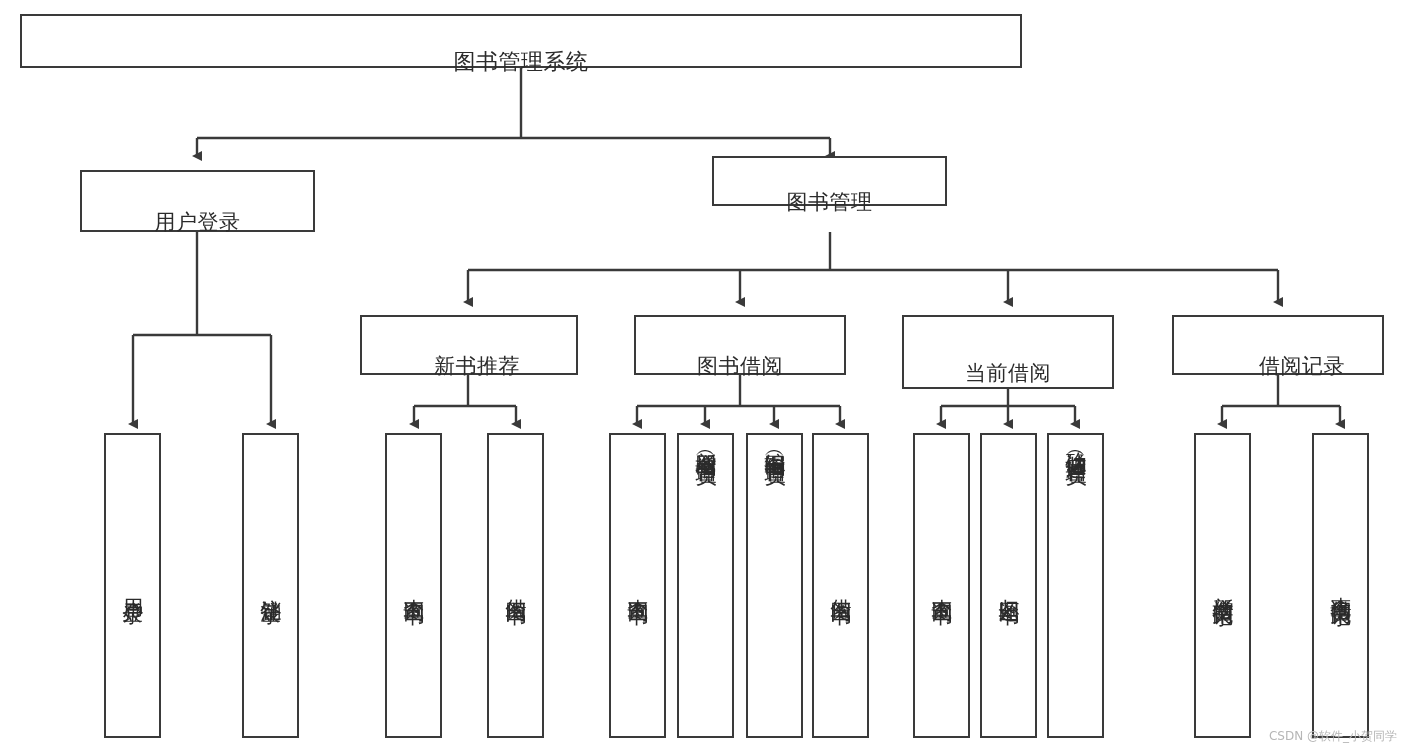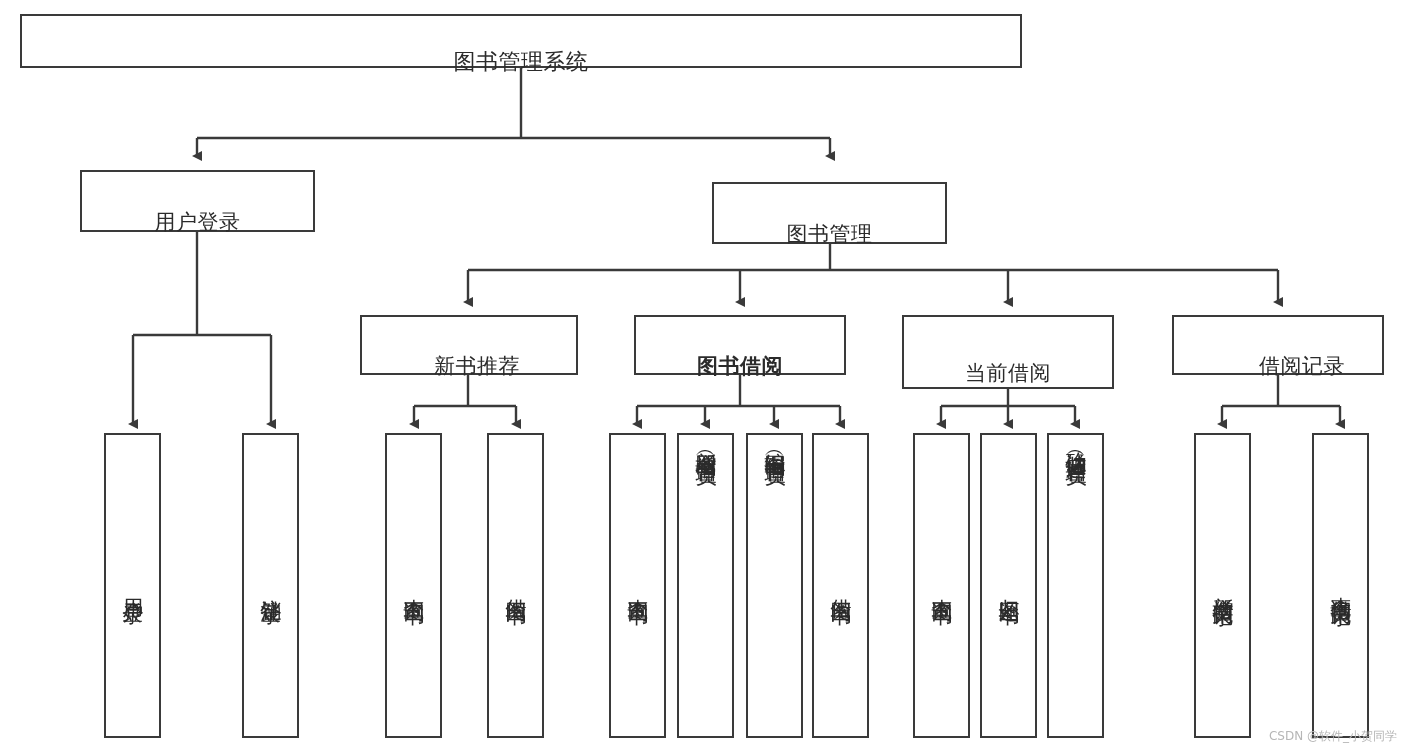--- a/index.html
+++ b/index.html
@@ -135,29 +135,29 @@
   </svg>
 
   <div class="node horiz title" style="left:20px; top:14px; width:1002px; height:54px;">
     <span class="lbl">图书管理系统</span>
   </div>
 
   <div class="node horiz" style="left:80px; top:170px; width:235px; height:62px;">
     <span class="lbl">用户登录</span>
   </div>
 
-  <div class="node horiz" style="left:712px; top:182px; width:235px; height:62px;">
+  <div class="node horiz" style="left:712px; top:156px; width:235px; height:50px;">
     <span class="lbl">图书管理</span>
   </div>
 
   <div class="node horiz" style="left:360px; top:315px; width:218px; height:60px;padding-left:16px;">
     <span class="lbl">新书推荐</span>
   </div>
 
-  <div class="node horiz" style="left:634px; top:315px; width:212px; height:60px;font-weight:bold;">
+  <div class="node horiz" style="left:634px; top:315px; width:212px; height:60px;">
     <span class="lbl">图书借阅</span>
   </div>
 
   <div class="node horiz" style="left:902px; top:315px; width:212px; height:74px;">
     <span class="lbl">当前借阅</span>
   </div>
 
   <div class="node horiz" style="left:1172px; top:315px; width:212px; height:60px;padding-left:48px;">
     <span class="lbl">借阅记录</span>
   </div>

